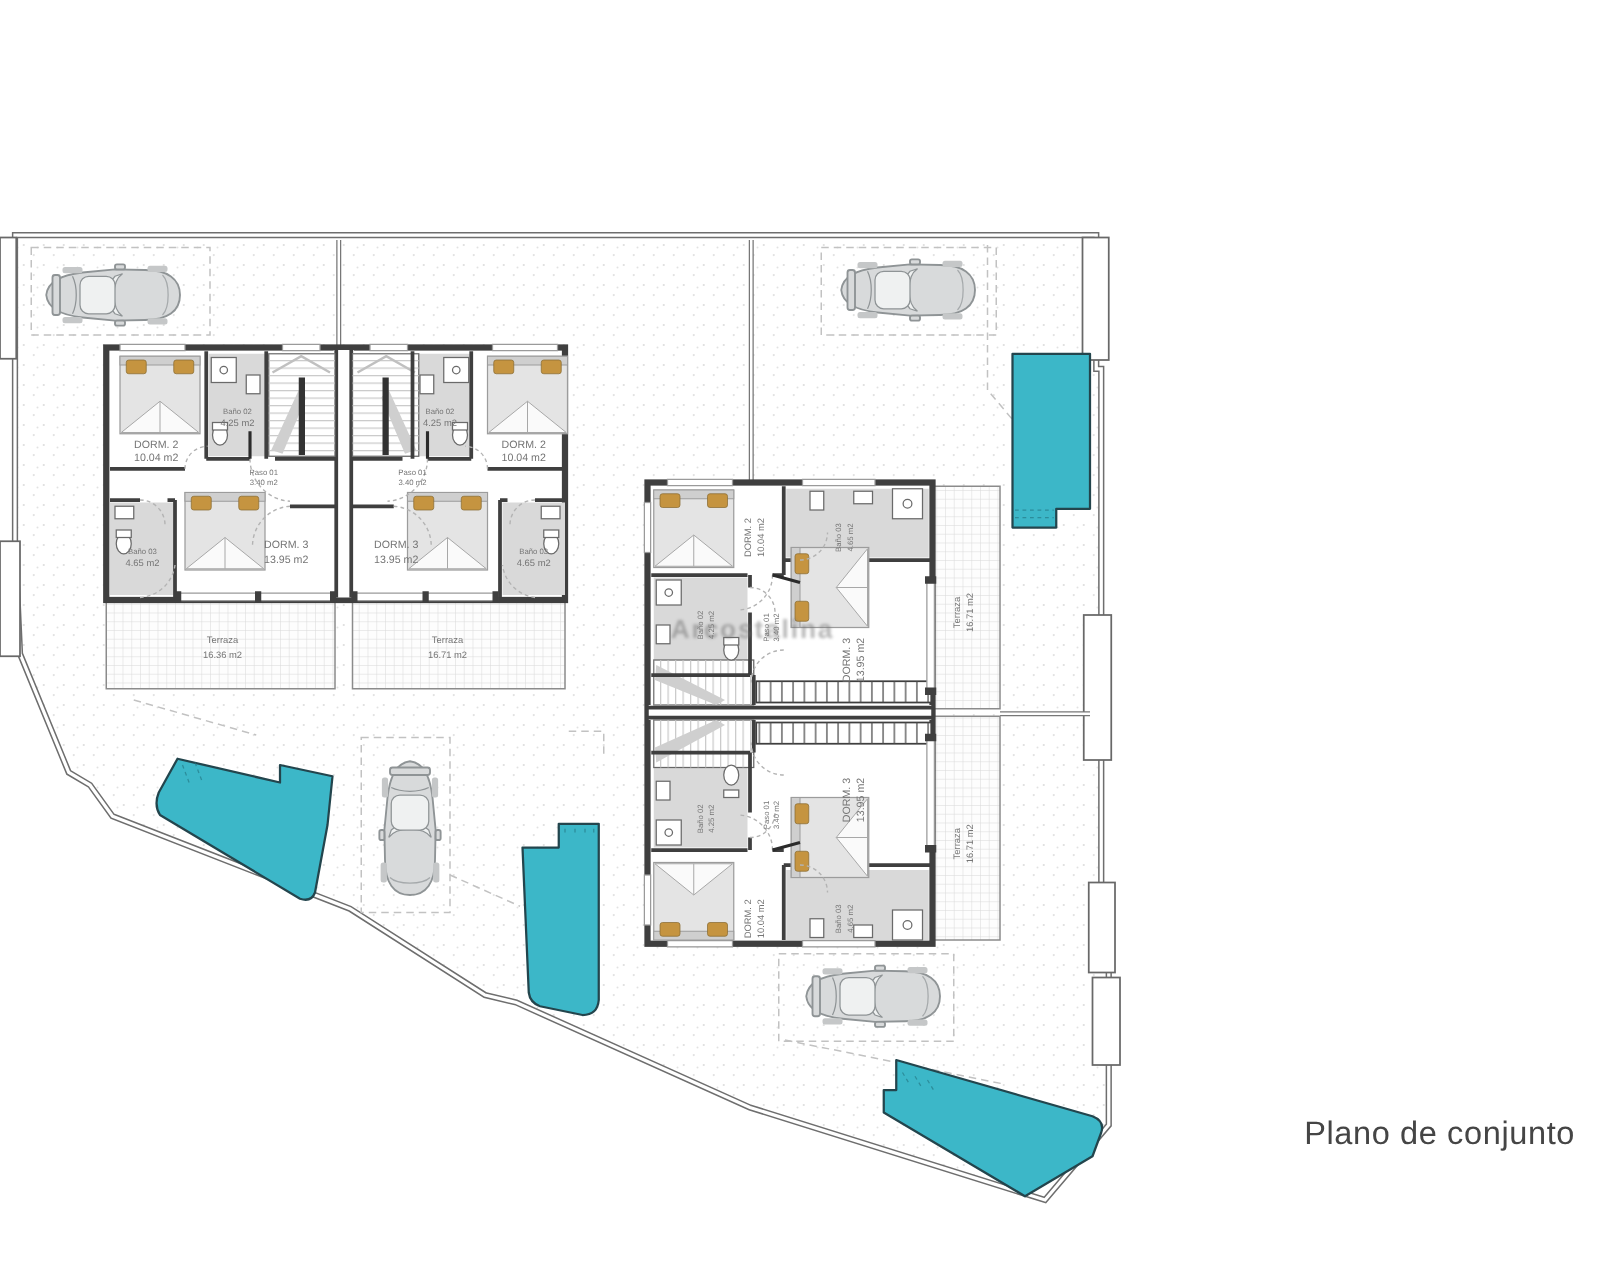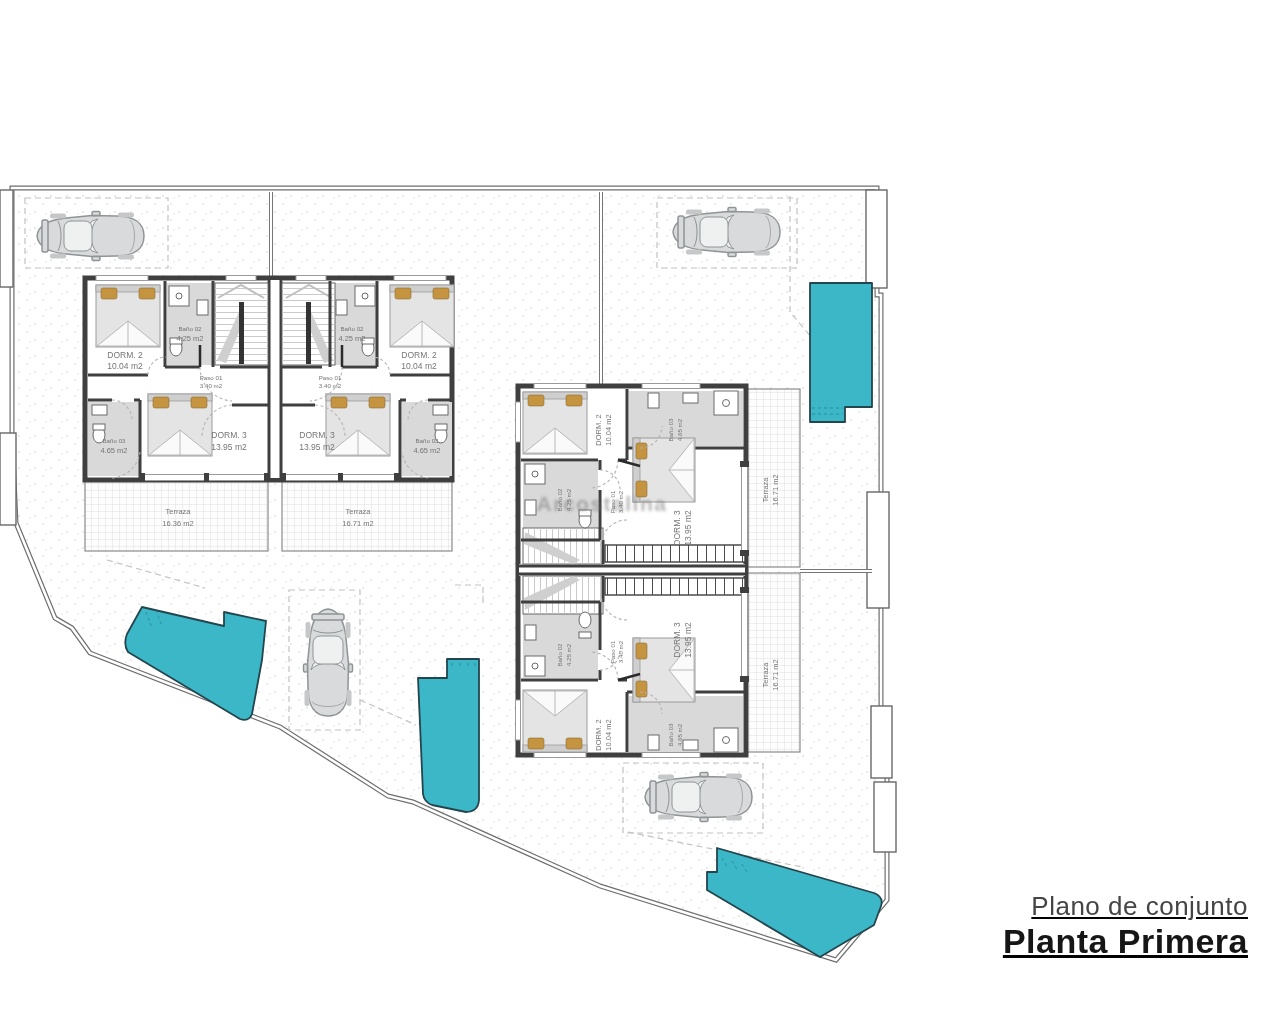--- a/index.html
+++ b/index.html
@@ -39,21 +39,21 @@
   .carw{fill:#c5c7c8;}
   text{font-family:"Liberation Sans",sans-serif;fill:var(--c-label);text-anchor:middle;}
   .lbl8{font-size:8.5px;}
   .lbl7{font-size:7.5px;}
   .lbl6{font-size:6.2px;}
   
   .watermark{position:absolute;left:492px;top:492px;width:220px;height:26px;
     font-size:21px;font-weight:bold;letter-spacing:1.5px;color:#6f6f6f;opacity:.5;
     filter:blur(1.4px);text-align:center;}
   
-  .title-block{position:absolute;right:32px;top:892px;text-align:right;line-height:1.15;text-decoration:underline;}
+  .title-block{position:absolute;right:20px;top:892px;text-align:center;line-height:1.15;}
   .title-sub{font-size:26px;letter-spacing:.5px;color:var(--c-subtitle);}
   .title-main{font-size:34px;font-weight:bold;letter-spacing:.5px;color:var(--c-title);}
 </style>
 </head>
 <body>
 
 <div class="canvas">
 
 <svg width="1280" height="1024" viewBox="0 0 1280 1024">
   <defs>
@@ -417,16 +417,15 @@
     <use href="#car" transform="translate(786,207) scale(-1,1)"></use>
     <use href="#car" transform="translate(303,722) rotate(-90)"></use>
     <use href="#car" transform="translate(758,772) scale(-1,1)"></use>
   </g>
 </svg>
 
 <div class="watermark">Arcostalina</div>
 
 <div class="title-block">
   <div class="title-sub">Plano de conjunto</div>
-  <div class="title-main">Planta Primera</div>
 </div>
 
 </div>
 
 </body></html>

